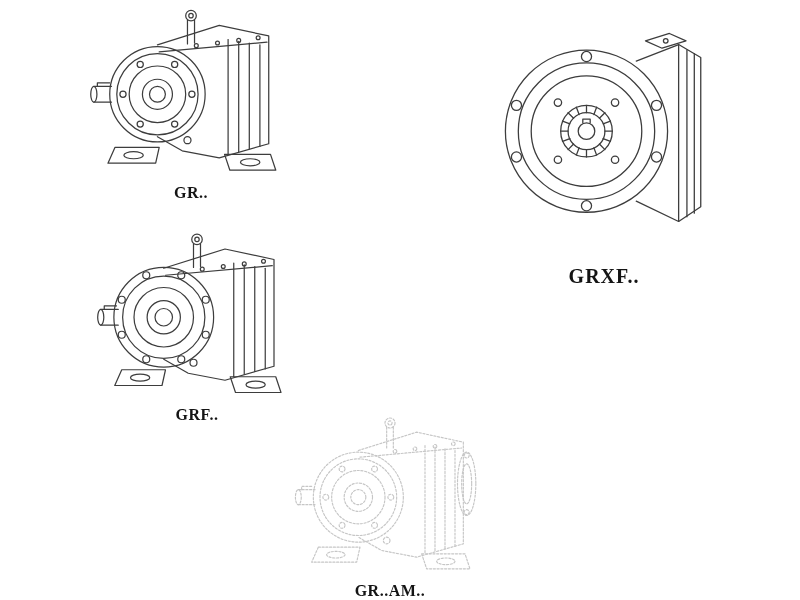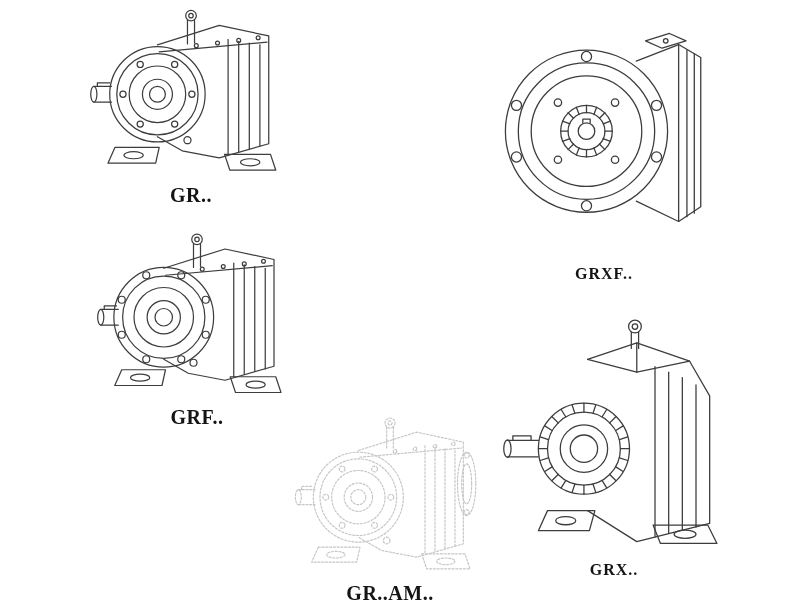--- a/index.html
+++ b/index.html
@@ -2,23 +2,23 @@
 <html><head>
 <meta charset="utf-8">
 <style>
   html,body{margin:0;padding:0;background:#ffffff;}
   .page{position:relative;width:800px;height:600px;background:#ffffff;overflow:hidden;
         font-family:"Liberation Serif",serif;}
   .cell{position:absolute;display:flex;flex-direction:column;align-items:center;}
   svg.art{display:block;fill:none;stroke:currentColor;stroke-width:1.4;
           stroke-linecap:round;stroke-linejoin:round;color:#3d3d3d;}
   svg.ghost{color:#c6c6c6;stroke-dasharray:2.5 2;}
-  .label{font-weight:bold;font-size:20px;letter-spacing:0.5px;color:#141414;margin-top:3px;
+  .label{font-weight:bold;font-size:16px;letter-spacing:0.5px;color:#141414;margin-top:3px;
          font-family:"Liberation Serif",serif;}
-  .label-lg{font-size:16px;letter-spacing:1px;text-align:right;}
+  .label-lg{font-size:20px;letter-spacing:1px;text-align:right;}
   .defs-holder{position:absolute;width:0;height:0;overflow:hidden;}
 </style>
 </head>
 <body>
 
 <div class="page">
 
   <svg class="defs-holder" aria-hidden="true">
     <defs>
 
@@ -192,20 +192,14 @@
 
 
 
   <div class="cell" style="left:290px;top:412px;width:200px;">
     <svg class="art ghost" viewBox="0 0 240 200" width="200" height="167">
         <use href="#g-am"></use>
       </svg>
     <div class="label">GR..AM..</div>
   </div>
 
-  <div class="cell" style="left:500px;top:312px;width:228px;">
-    <svg class="art" viewBox="0 0 250 270" width="228" height="246">
-        <use href="#g-grx"></use>
-      </svg>
-    <div class="label label-lg">GRX..</div>
-  </div>
 
 </div>
 
 </body></html>

